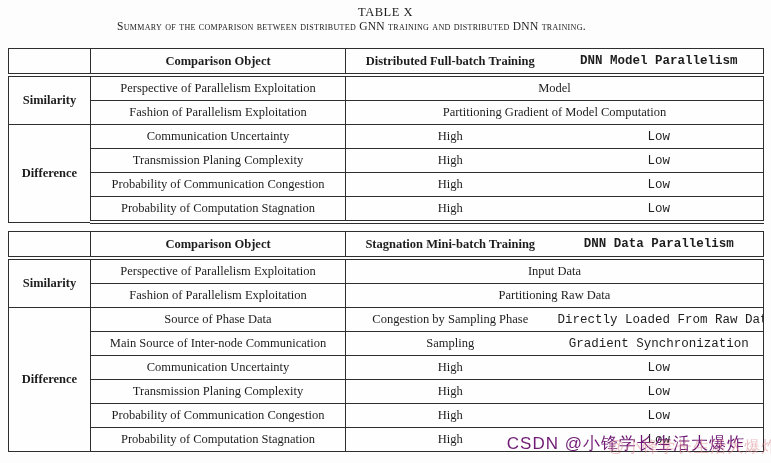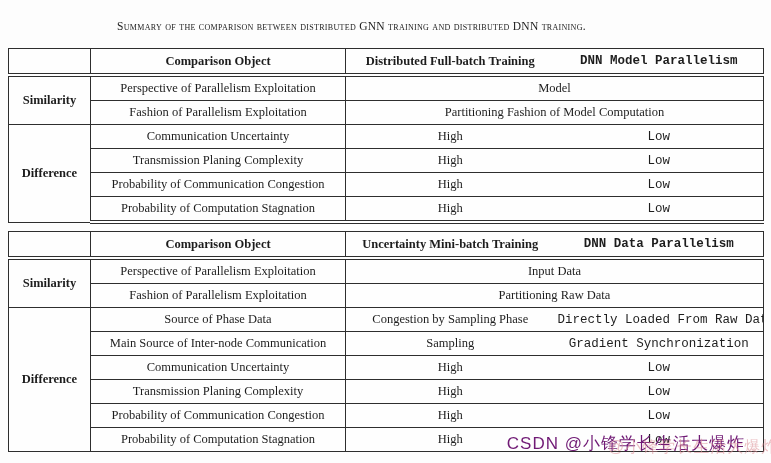--- a/index.html
+++ b/index.html
@@ -58,20 +58,21 @@
     font-size: 16px; letter-spacing: 1px;
     color: #dc8f96; opacity: 0.55;
     white-space: nowrap;
   }
 </style>
 </head>
 <body>
 
 <div class="sheet">
 
+  <div class="t-title">TABLE X</div>
   <div class="t-caption">Summary of the comparison between distributed GNN training and distributed DNN training.</div>
 
   <div class="tbl-wrap">
 
     <table class="cmp">
       <colgroup>
           <col style="width:82px">
           <col style="width:255px">
           <col style="width:209px">
           <col style="width:209px">
@@ -83,21 +84,21 @@
         <td class="b gl">Distributed Full-batch Training</td>
         <td class="b nl">DNN Model Parallelism</td>
       </tr>
       <tr>
         <td class="b" rowspan="2">Similarity</td>
         <td>Perspective of Parallelism Exploitation</td>
         <td colspan="2">Model</td>
       </tr>
       <tr>
         <td>Fashion of Parallelism Exploitation</td>
-        <td colspan="2">Partitioning Fashion of Model Computation</td>
+        <td colspan="2">Partitioning Gradient of Model Computation</td>
       </tr>
       <tr>
         <td class="b" rowspan="4">Difference</td>
         <td>Communication Uncertainty</td>
         <td class="gl">High</td>
         <td class="nl">Low</td>
       </tr>
       <tr>
         <td>Transmission Planing Complexity</td>
         <td class="gl">High</td>
@@ -120,21 +121,21 @@
       <colgroup>
           <col style="width:82px">
           <col style="width:255px">
           <col style="width:209px">
           <col style="width:209px">
         </colgroup>
       <tbody>
           <tr class="hdr">
         <td></td>
         <td class="b">Comparison Object</td>
-        <td class="b gl">Uncertainty Mini-batch Training</td>
+        <td class="b gl">Stagnation Mini-batch Training</td>
         <td class="b nl">DNN Data Parallelism</td>
       </tr>
       <tr>
         <td class="b" rowspan="2">Similarity</td>
         <td>Perspective of Parallelism Exploitation</td>
         <td colspan="2">Input Data</td>
       </tr>
       <tr>
         <td>Fashion of Parallelism Exploitation</td>
         <td colspan="2">Partitioning Raw Data</td>

